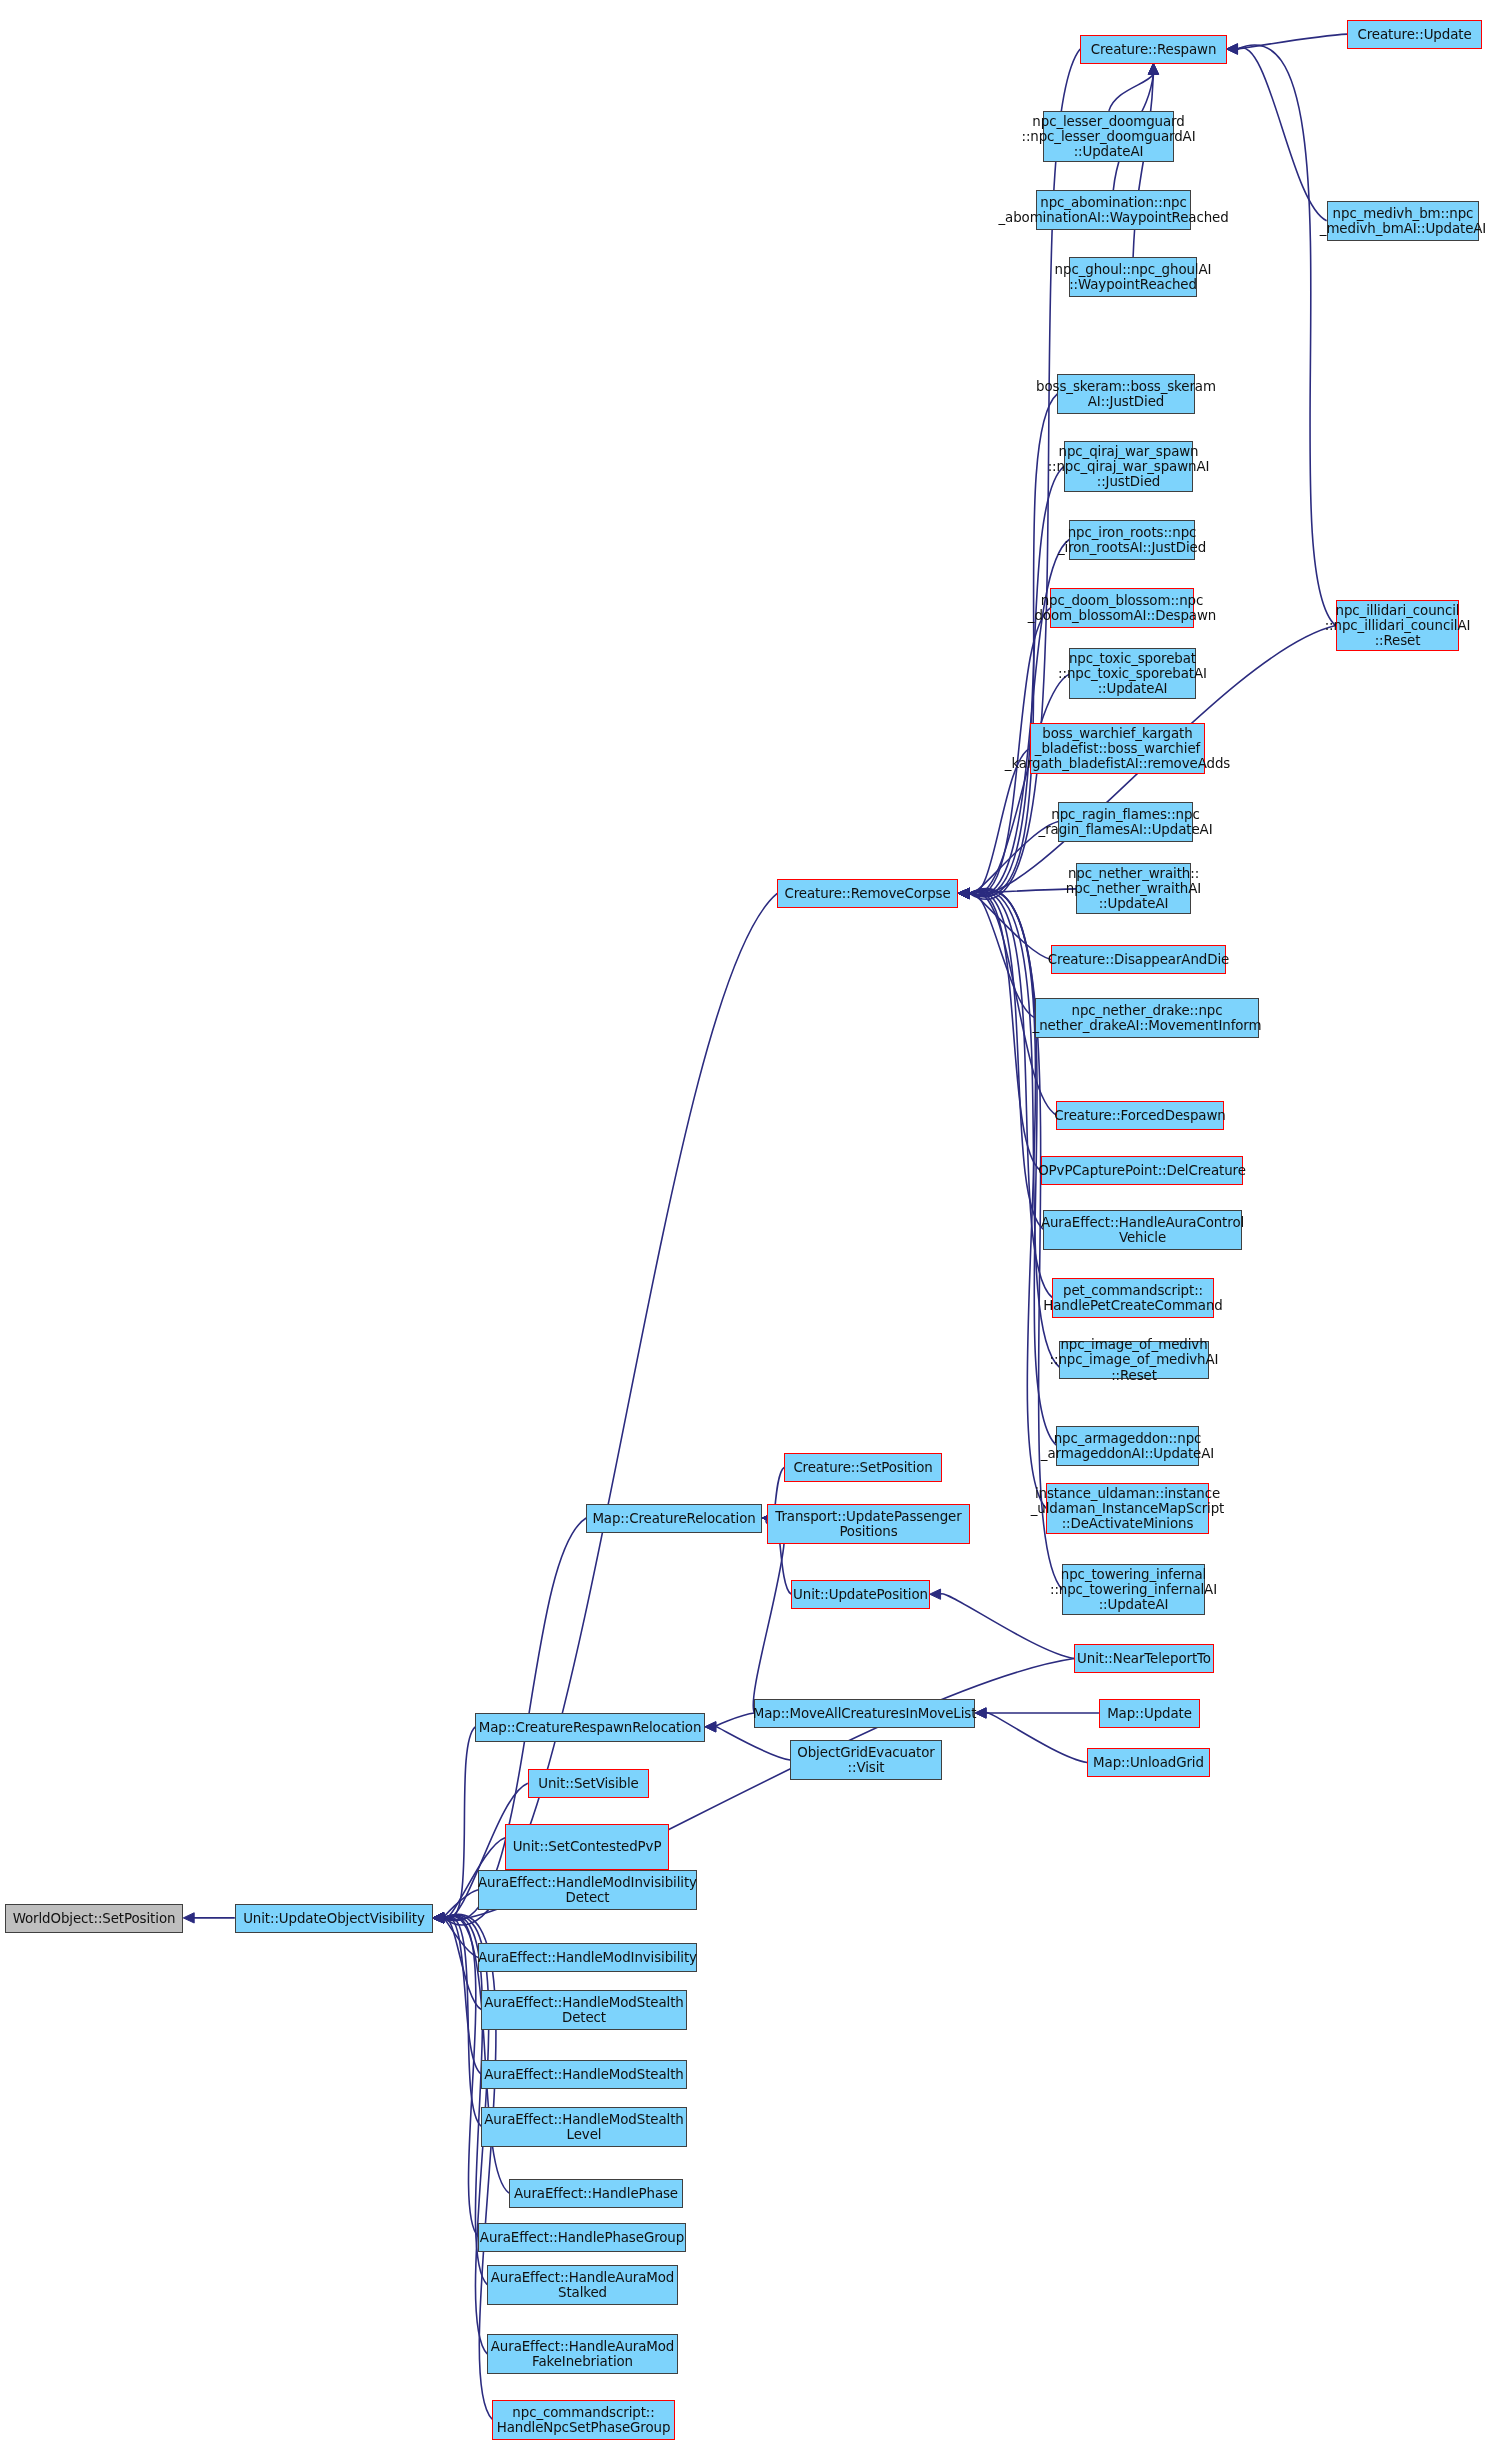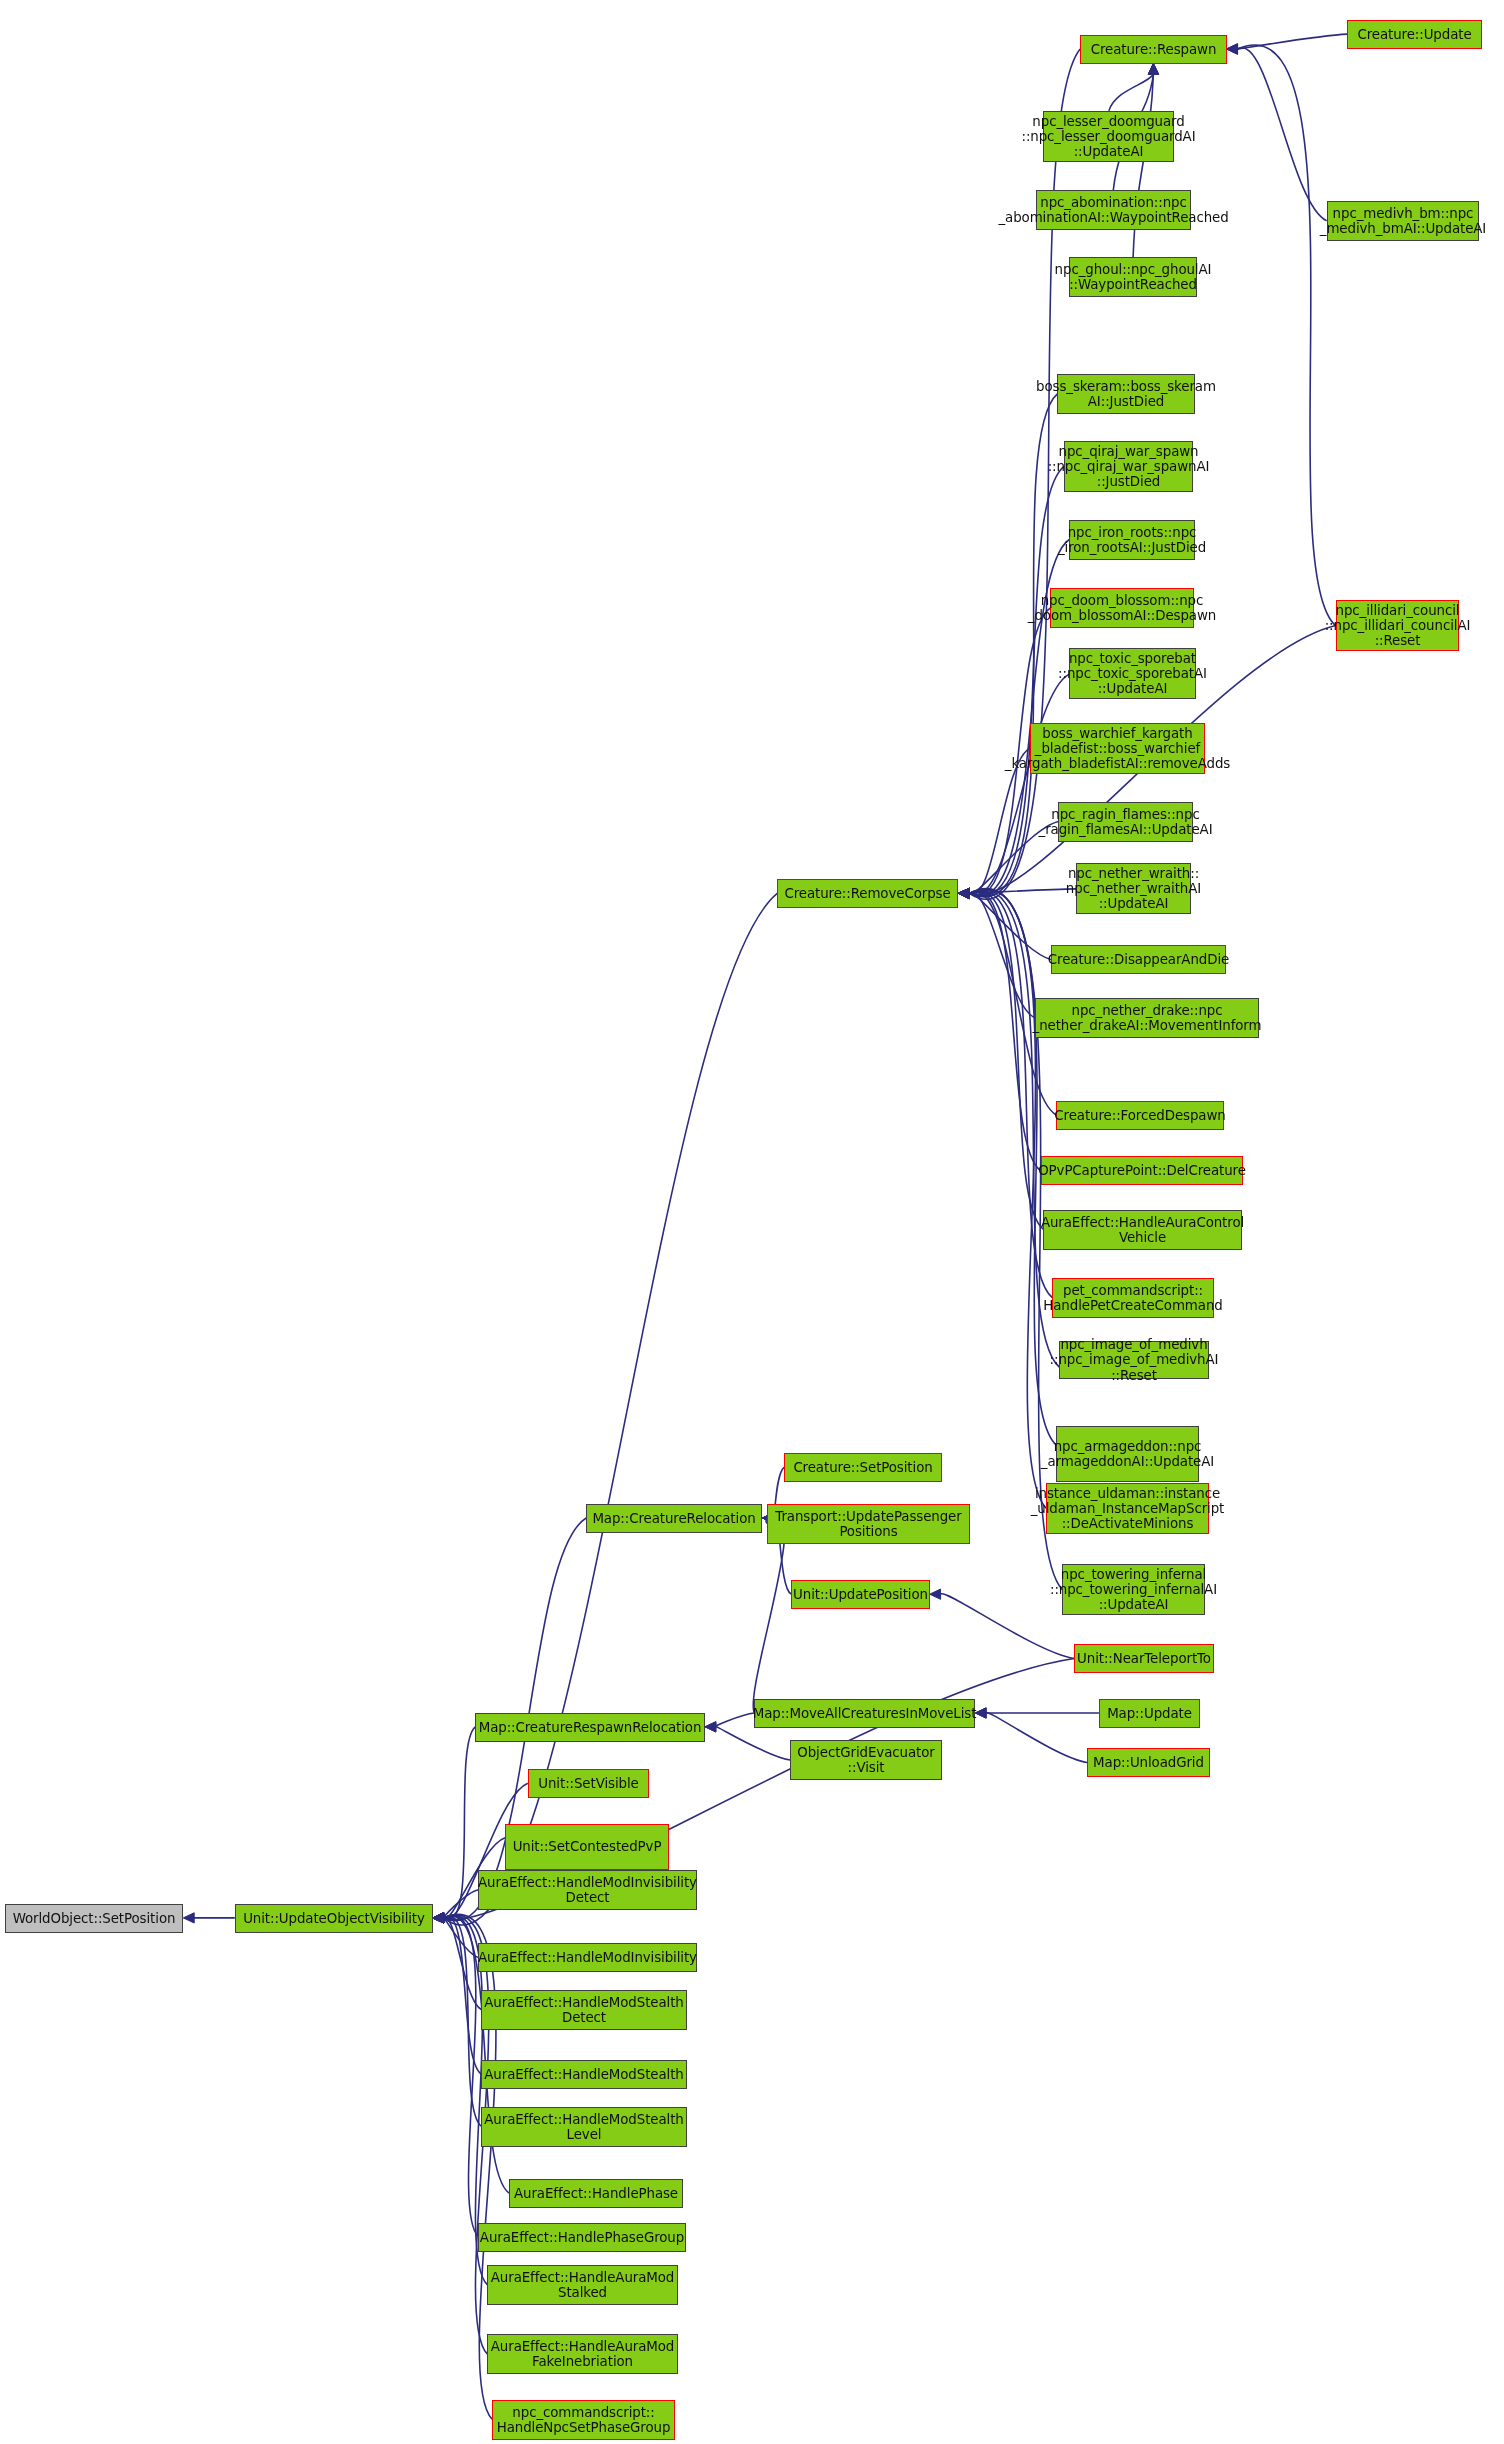--- a/index.html
+++ b/index.html
@@ -33,21 +33,21 @@
     stroke: #2b2b7f;
     stroke-width: 1;
   }
   .node {
     position: absolute;
     box-sizing: border-box;
     display: flex;
     align-items: center;
     justify-content: center;
     text-align: center;
-    background: #84cc16;
+    background: #7dd3fc;
     border: 1.5px solid #404040;
     font-size: 13.4px;
     line-height: 15.3px;
     color: #101010;
     letter-spacing: -0.1px;
     white-space: pre-line;
     padding: 1px 4px;
     cursor: pointer;
   }
   .node.red {
@@ -209,21 +209,21 @@
 _nether_drakeAI::MovementInform</div>
       <div class="node red" style="left: 1056px; top: 1101px; width: 168px; height: 29px;">Creature::ForcedDespawn</div>
       <div class="node red" style="left: 1041px; top: 1156px; width: 202px; height: 29px;">OPvPCapturePoint::DelCreature</div>
       <div class="node" style="left: 1043px; top: 1210px; width: 199px; height: 40px;">AuraEffect::HandleAuraControl
 Vehicle</div>
       <div class="node red" style="left: 1052px; top: 1278px; width: 162px; height: 40px;">pet_commandscript::
 HandlePetCreateCommand</div>
       <div class="node" style="left: 1059px; top: 1341px; width: 150px; height: 38px;">npc_image_of_medivh
 ::npc_image_of_medivhAI
 ::Reset</div>
-      <div class="node" style="left: 1056px; top: 1426px; width: 143px; height: 56px;">npc_armageddon::npc
+      <div class="node" style="left: 1056px; top: 1426px; width: 143px; height: 40px;">npc_armageddon::npc
 _armageddonAI::UpdateAI</div>
       <div class="node red" style="left: 1046px; top: 1483px; width: 163px; height: 51px;">instance_uldaman::instance
 _uldaman_InstanceMapScript
 ::DeActivateMinions</div>
       <div class="node" style="left: 1062px; top: 1564px; width: 143px; height: 51px;">npc_towering_infernal
 ::npc_towering_infernalAI
 ::UpdateAI</div>
       <div class="node red" style="left: 1074px; top: 1644px; width: 140px; height: 29px;">Unit::NearTeleportTo</div>
       <div class="node red" style="left: 1336px; top: 600px; width: 123px; height: 51px;">npc_illidari_council
 ::npc_illidari_councilAI

